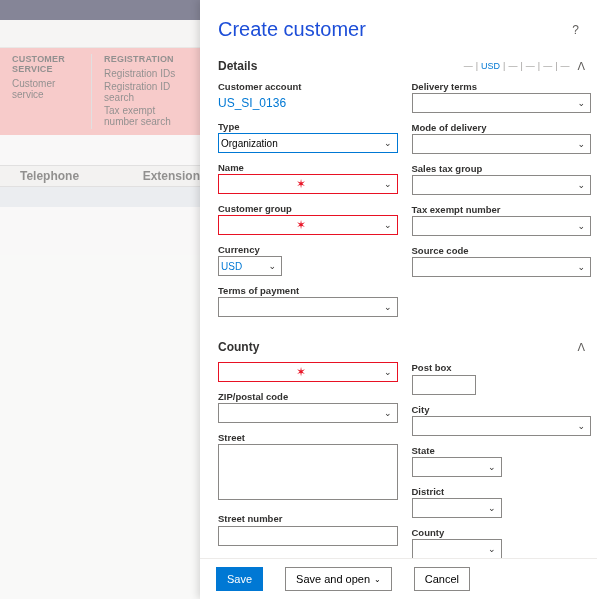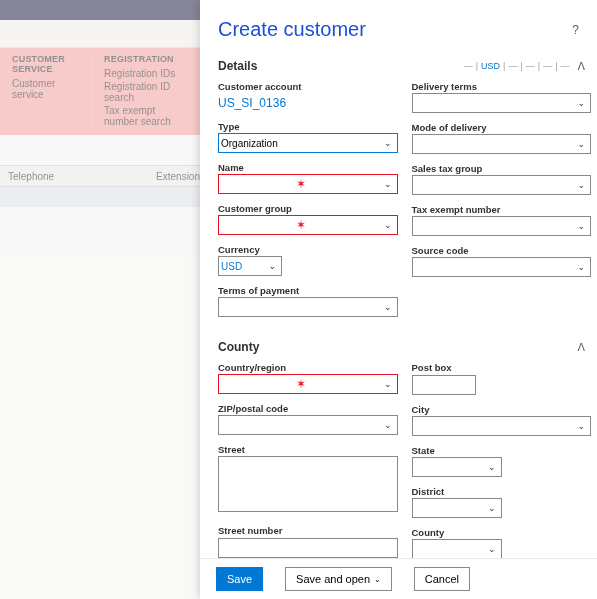--- a/index.html
+++ b/index.html
@@ -5,21 +5,21 @@
 * { box-sizing: border-box; margin: 0; padding: 0; font-family: "Segoe UI", Arial, sans-serif; }
 body { width: 597px; height: 599px; overflow: hidden; background: #f3f2f1; position: relative; }
 .greyed { position: absolute; top: 0; left: 0; width: 200px; height: 599px; background: #fff; opacity: 0.5; pointer-events: none; }
 .topbar { height: 20px; background: #1a1a3f; width: 200px; }
 .ribbon { height: 28px; background: #faf9f8; border-bottom: 1px solid #e1dfdd; }
 .menu-area { display: flex; background: #fca5a5; padding: 6px 0; min-height: 70px; }
 .menu-col { padding: 0 12px; border-right: 1px solid #d0d0d0; }
 .menu-head { font-size: 9px; font-weight: 600; color: #323130; letter-spacing: 0.2px; margin-bottom: 4px; }
 .menu-item { font-size: 10px; color: #323130; margin: 2px 0; }
 .grid-header { background: #f3f2f1; border-top: 1px solid #d0d0d0; border-bottom: 1px solid #d0d0d0; height: 22px; display: flex; align-items: center; margin-top: 30px; }
-.grid-col { font-size: 10px; color: #323130; padding-left: 8px; }
+.grid-col { font-size: 12px; color: #323130; padding-left: 20px; font-weight: bold; }
 .grid-row { height: 20px; background: #e5e9f0; }
 
 .dialog { position: absolute; top: 0; left: 200px; width: 397px; height: 599px; background: #fff; box-shadow: -2px 0 8px rgba(0,0,0,0.15); display: flex; flex-direction: column; }
 .dialog-header { padding: 18px 18px 4px 18px; display: flex; justify-content: space-between; align-items: center; }
 .dialog-title { font-size: 20px; color: #1d4ed8; }
 .dialog-help { font-size: 12px; color: #605e5c; cursor: pointer; }
 .dialog-body { flex: 1; overflow-y: scroll; padding: 0 6px 0 18px; }
 .dialog-body::-webkit-scrollbar { width: 12px; }
 .dialog-body::-webkit-scrollbar-track { background: #f3f2f1; }
 .dialog-body::-webkit-scrollbar-thumb { background: #c8c6c4; }
@@ -181,21 +181,20 @@
       </div>
     </div>
 
     <div class="section-head">
       <div class="section-title">County</div>
       <div class="collapse">ᐱ</div>
     </div>
     <div class="section-grid">
       <div class="col">
         <div class="field">
-          <div class="field-label">Country/region</div>
           <div class="field-select red">
               <span></span>
               <span class="req-ast">✶</span>
               <span class="chev">⌄</span>
             </div>
         </div>
         <div class="field">
           <div class="field-label">ZIP/postal code</div>
           <div class="field-select">
               <span></span>

